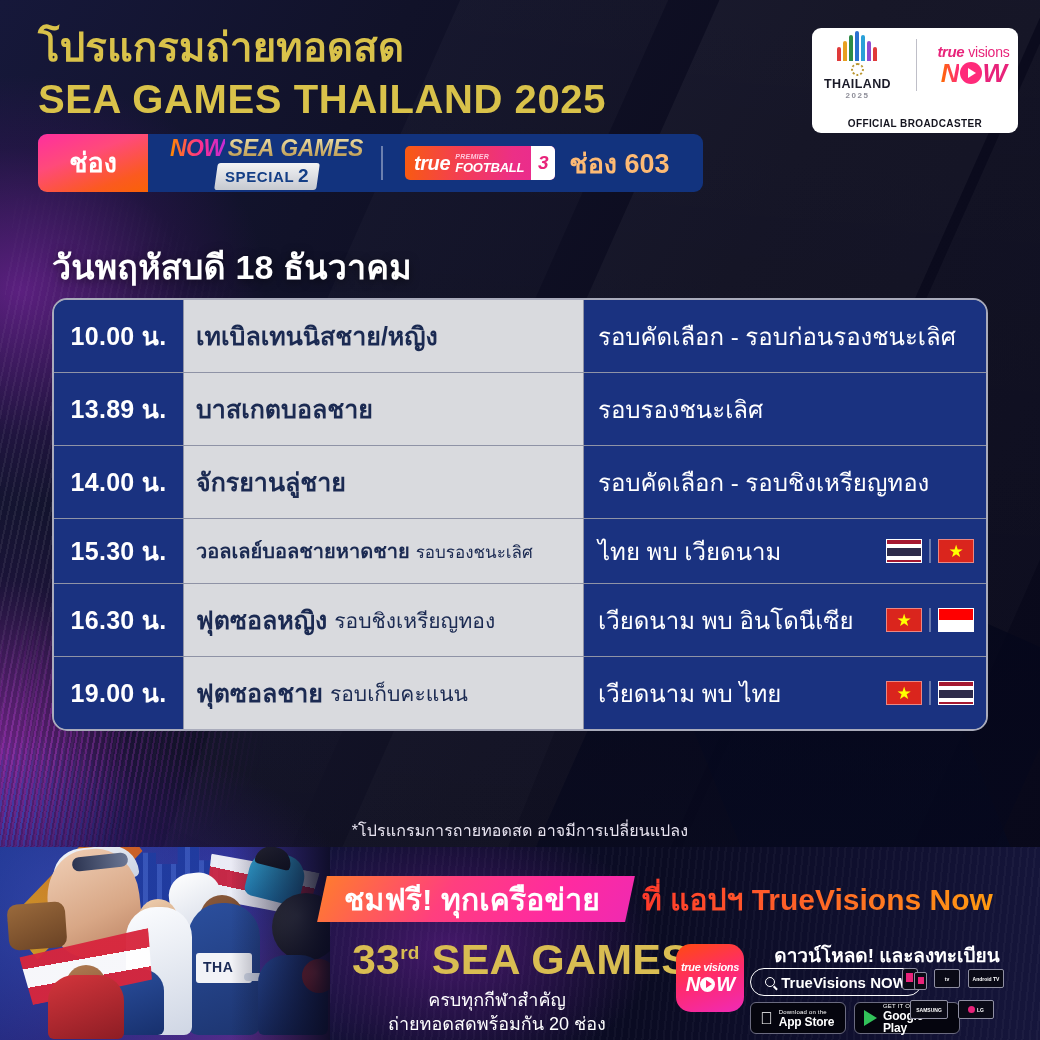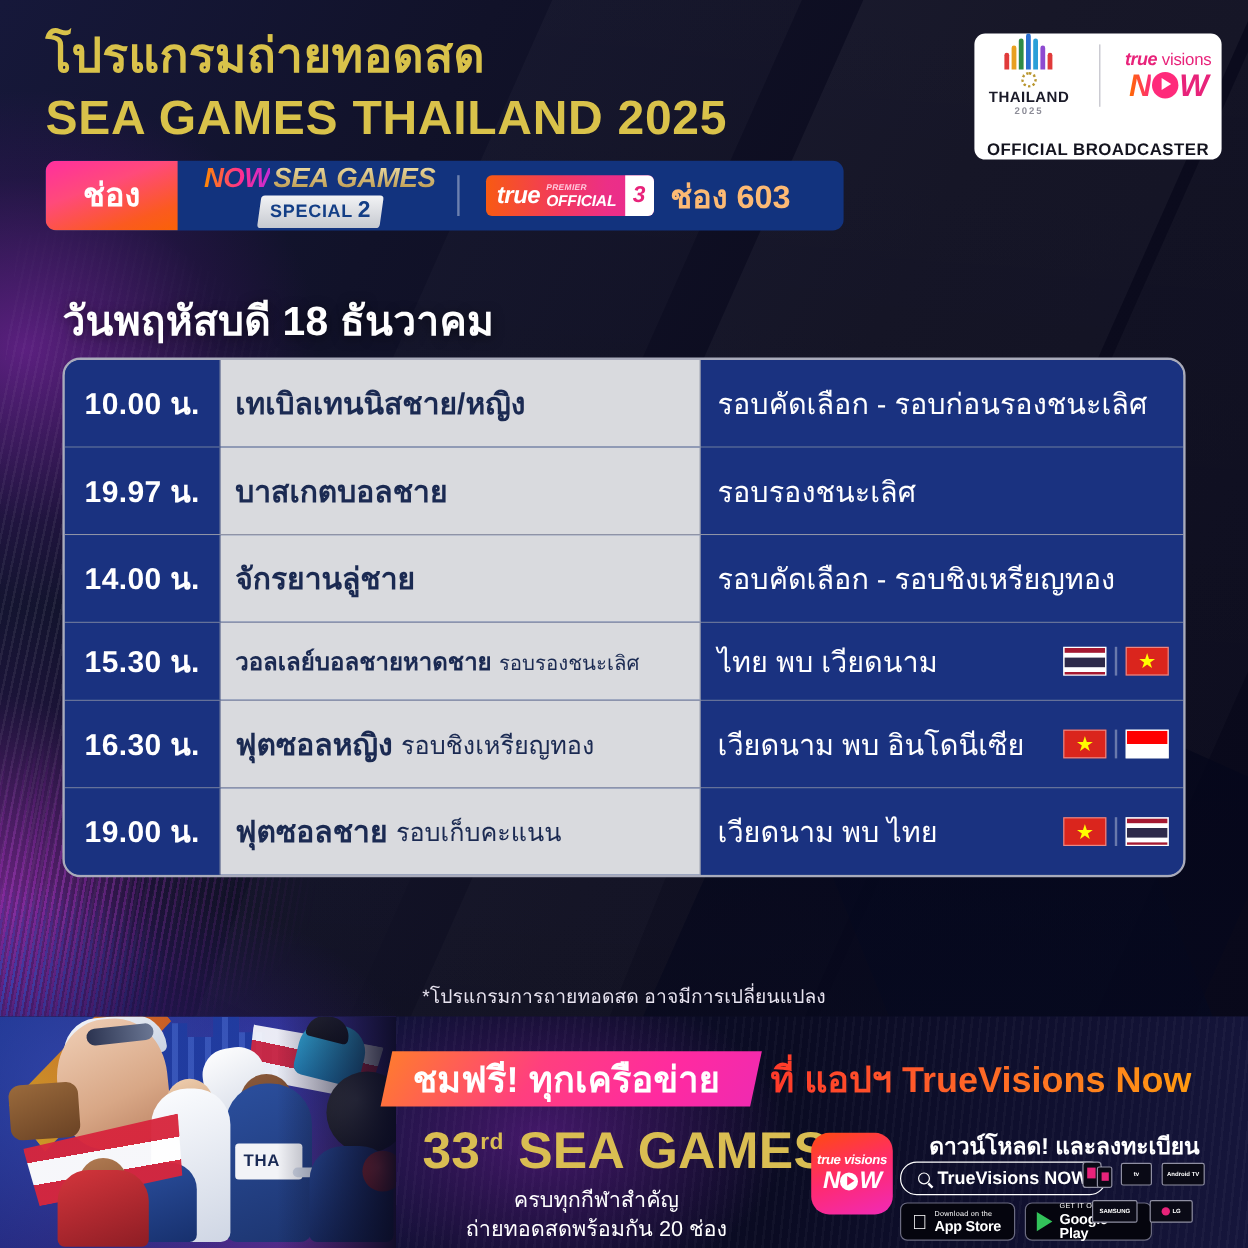--- a/index.html
+++ b/index.html
@@ -142,21 +142,21 @@
   .ob-true { color:#e8237a; font-size:15px; font-weight:bold; font-style:italic; letter-spacing:-.4px;}
   .ob-vis { color:#e8237a; font-size:14px; letter-spacing:-.2px;}
   .ob-now { display:flex; align-items:center; line-height:1; margin-top:1px;}
   .ob-n { font-size:26px; font-weight:bold; font-style:italic;
           background:linear-gradient(90deg,#ff6a00,#ff2a7a);
           -webkit-background-clip:text; background-clip:text; color:transparent; letter-spacing:-1px;}
   .ob-o { width:22px; height:22px; border-radius:50%; background:#ff2a7a; position:relative; margin:0 1px; }
   .ob-o::after { content:""; position:absolute; left:8px; top:5.5px;
                  border-left:8px solid #fff; border-top:5.5px solid transparent; border-bottom:5.5px solid transparent; }
   .ob-w { font-size:26px; font-weight:bold; font-style:italic; color:#e8237a; letter-spacing:-1px;}
-  .ob-bc { font-size:14px; font-weight:bold; color:#14141f; letter-spacing:.4px; margin-top:20px;}
+  .ob-bc { font-size:10px; font-weight:bold; color:#14141f; letter-spacing:.4px; margin-top:20px;}
 
   
   .date-line {
     position:absolute; left:52px; top:240px;
     font-size:34px; font-weight:bold; color:#ffffff; letter-spacing:.2px; white-space:nowrap;
     text-shadow:0 2px 10px rgba(0,0,0,.5);
   }
 
   
   .sched {
@@ -397,21 +397,21 @@
         </div>
       </div>
 
       <div class="divider-v"></div>
 
       <div class="tpf">
         <div class="tpf-logo">
           <span class="tpf-true">true</span>
           <span class="tpf-col">
             <span class="tpf-prem">PREMIER</span>
-            <span class="tpf-foot">OFFICIAL</span>
+            <span class="tpf-foot">FOOTBALL</span>
           </span>
           <span class="tpf-num">3</span>
         </div>
         <div class="tpf-ch">ช่อง 603</div>
       </div>
     </div>
 
     <div class="ob-card">
       <div class="ob-top">
         <div class="ob-left">
@@ -451,21 +451,21 @@
       <div class="row">
         <div class="c-time">10.00 น.</div>
         <div class="c-event">
           <span class="ev-main">เทเบิลเทนนิสชาย/หญิง</span>
         </div>
         <div class="c-detail">
           <span class="dt-text">รอบคัดเลือก - รอบก่อนรองชนะเลิศ</span>
         </div>
       </div>
       <div class="row">
-        <div class="c-time">19.97  น.</div>
+        <div class="c-time">13.89  น.</div>
         <div class="c-event">
           <span class="ev-main">บาสเกตบอลชาย</span>
         </div>
         <div class="c-detail">
           <span class="dt-text">รอบรองชนะเลิศ</span>
         </div>
       </div>
       <div class="row">
         <div class="c-time">14.00  น.</div>
         <div class="c-event">

